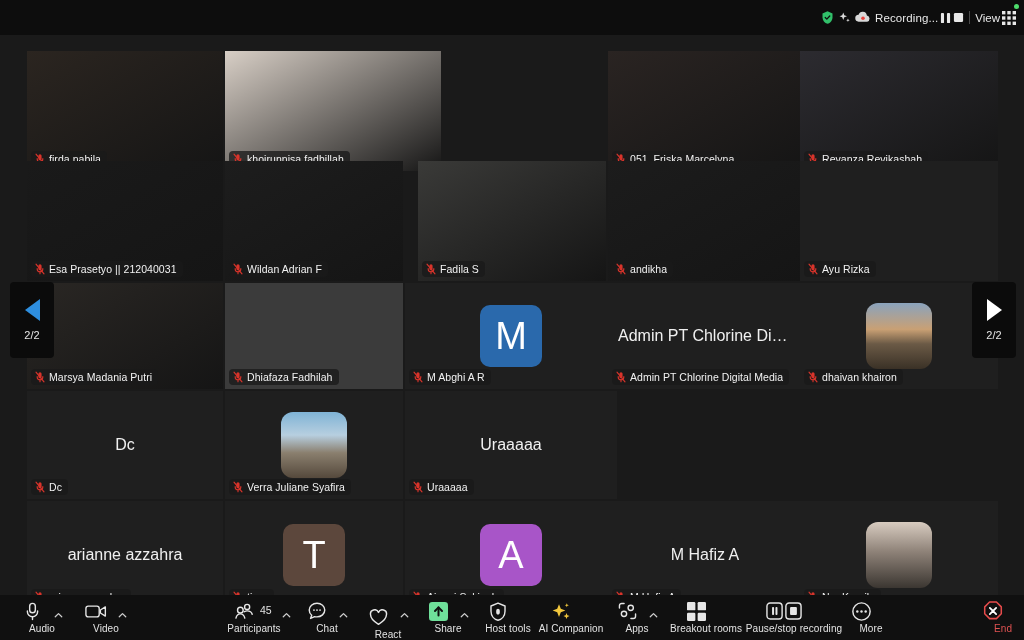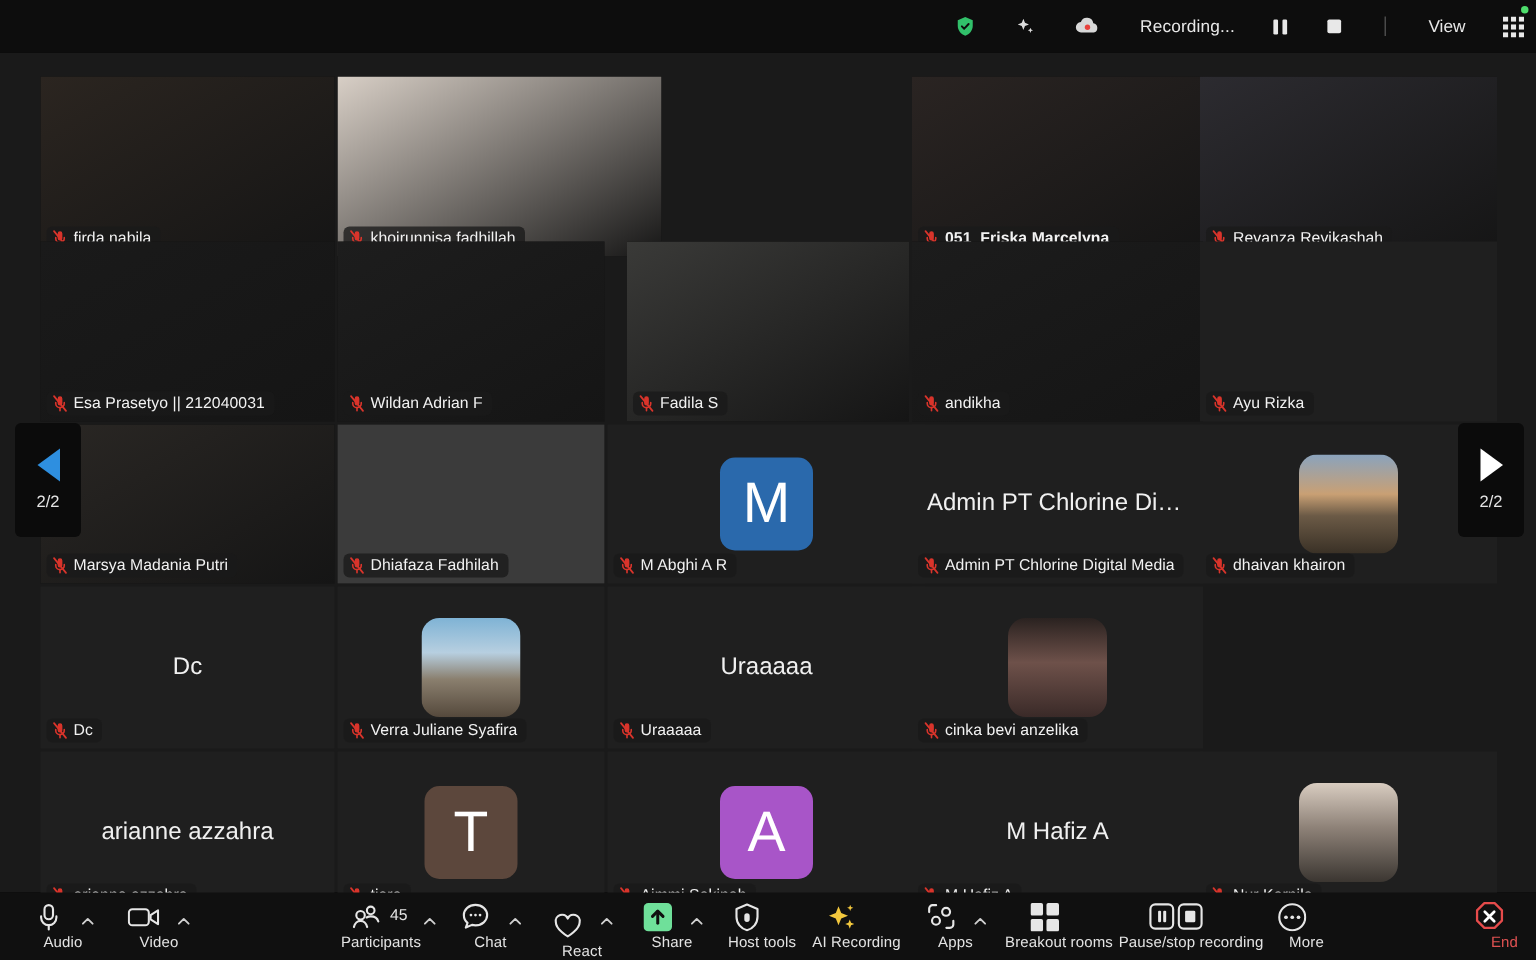--- a/index.html
+++ b/index.html
@@ -25,21 +25,21 @@
     display: flex;
     align-items: center;
     justify-content: flex-end;
     padding-right: 8px;
     box-sizing: border-box;
     z-index: 30;
   }
   #topbar .tb-group {
     display: flex;
     align-items: center;
-    gap: 25px;
+    gap: 2px;
   }
   .tb-icon {
     display: inline-flex;
     align-items: center;
     justify-content: center;
     line-height: 0;
   }
   .rec-text {
     font-size: 11.5px;
     color: #e8e8e8;
@@ -287,21 +287,21 @@
       <div class="nametag">
         <span class="muted-ico"><svg width="10" height="12" viewBox="0 0 12 14">
             <path d="M6 1.2a1.9 1.9 0 011.9 1.9v3.6A1.9 1.9 0 016 8.6a1.9 1.9 0 01-1.9-1.9V3.1A1.9 1.9 0 016 1.2z" fill="#d9342b"></path>
             <path d="M2.6 6.3v.6a3.4 3.4 0 006.8 0v-.6" stroke="#d9342b" stroke-width="1.3" fill="none" stroke-linecap="round"></path>
             <path d="M6 10.3v2.4" stroke="#d9342b" stroke-width="1.3" stroke-linecap="round"></path>
             <path d="M1.2 1.1l9.6 11.8" stroke="#d9342b" stroke-width="1.4" stroke-linecap="round"></path>
           </svg></span>
         <span class="nm">khoirunnisa fadhillah</span>
       </div>
     </div>
-    <div class="tile dark" style="left: 608px; top: 16px; width: 194px; height: 120px; font-weight: bold;">
+    <div class="tile dark" style="left: 608px; top: 16px; width: 194px; height: 120px;">
       <div style="position:absolute;inset:0;background:linear-gradient(150deg, #2a2422 0%, #151515 100%);"></div>
       <div class="nametag">
         <span class="muted-ico"><svg width="10" height="12" viewBox="0 0 12 14">
             <path d="M6 1.2a1.9 1.9 0 011.9 1.9v3.6A1.9 1.9 0 016 8.6a1.9 1.9 0 01-1.9-1.9V3.1A1.9 1.9 0 016 1.2z" fill="#d9342b"></path>
             <path d="M2.6 6.3v.6a3.4 3.4 0 006.8 0v-.6" stroke="#d9342b" stroke-width="1.3" fill="none" stroke-linecap="round"></path>
             <path d="M6 10.3v2.4" stroke="#d9342b" stroke-width="1.3" stroke-linecap="round"></path>
             <path d="M1.2 1.1l9.6 11.8" stroke="#d9342b" stroke-width="1.4" stroke-linecap="round"></path>
           </svg></span>
         <span class="nm">051_Friska Marcelyna</span>
       </div>
@@ -468,34 +468,20 @@
     <div class="tile plain" style="left: 405px; top: 356px; width: 212px; height: 108px;">
       <div class="bigname">Uraaaaa</div>
       <div class="nametag">
         <span class="muted-ico"><svg width="10" height="12" viewBox="0 0 12 14">
             <path d="M6 1.2a1.9 1.9 0 011.9 1.9v3.6A1.9 1.9 0 016 8.6a1.9 1.9 0 01-1.9-1.9V3.1A1.9 1.9 0 016 1.2z" fill="#d9342b"></path>
             <path d="M2.6 6.3v.6a3.4 3.4 0 006.8 0v-.6" stroke="#d9342b" stroke-width="1.3" fill="none" stroke-linecap="round"></path>
             <path d="M6 10.3v2.4" stroke="#d9342b" stroke-width="1.3" stroke-linecap="round"></path>
             <path d="M1.2 1.1l9.6 11.8" stroke="#d9342b" stroke-width="1.4" stroke-linecap="round"></path>
           </svg></span>
         <span class="nm">Uraaaaa</span>
-      </div>
-    </div>
-    <div class="tile plain" style="left: 608px; top: 356px; width: 194px; height: 108px;">
-      <div class="avatar-photo">
-        <div style="background:linear-gradient(#2a2220 0%, #6e514a 45%, #3a2a28 100%);"></div>
-      </div>
-      <div class="nametag">
-        <span class="muted-ico"><svg width="10" height="12" viewBox="0 0 12 14">
-            <path d="M6 1.2a1.9 1.9 0 011.9 1.9v3.6A1.9 1.9 0 016 8.6a1.9 1.9 0 01-1.9-1.9V3.1A1.9 1.9 0 016 1.2z" fill="#d9342b"></path>
-            <path d="M2.6 6.3v.6a3.4 3.4 0 006.8 0v-.6" stroke="#d9342b" stroke-width="1.3" fill="none" stroke-linecap="round"></path>
-            <path d="M6 10.3v2.4" stroke="#d9342b" stroke-width="1.3" stroke-linecap="round"></path>
-            <path d="M1.2 1.1l9.6 11.8" stroke="#d9342b" stroke-width="1.4" stroke-linecap="round"></path>
-          </svg></span>
-        <span class="nm">cinka bevi anzelika</span>
       </div>
     </div>
     <div class="tile plain" style="left: 27px; top: 466px; width: 196px; height: 108px;">
       <div class="bigname">arianne azzahra</div>
       <div class="nametag">
         <span class="muted-ico"><svg width="10" height="12" viewBox="0 0 12 14">
             <path d="M6 1.2a1.9 1.9 0 011.9 1.9v3.6A1.9 1.9 0 016 8.6a1.9 1.9 0 01-1.9-1.9V3.1A1.9 1.9 0 016 1.2z" fill="#d9342b"></path>
             <path d="M2.6 6.3v.6a3.4 3.4 0 006.8 0v-.6" stroke="#d9342b" stroke-width="1.3" fill="none" stroke-linecap="round"></path>
             <path d="M6 10.3v2.4" stroke="#d9342b" stroke-width="1.3" stroke-linecap="round"></path>
             <path d="M1.2 1.1l9.6 11.8" stroke="#d9342b" stroke-width="1.4" stroke-linecap="round"></path>
@@ -653,21 +639,21 @@
       <span class="tl">Host tools</span>
     </div>
     <div class="tool" style="left: 521px; width: 80px;">
       <span class="ti">
         <svg width="20" height="19" viewBox="0 0 21 20">
           <path d="M8.4 2.3l1.9 4.8 4.8 1.9-4.8 1.9-1.9 4.8-1.9-4.8L1.7 9l4.8-1.9 1.9-4.8z" fill="#f2c73d"></path>
           <path d="M16.3 11.6l.9 2.3 2.3.9-2.3.9-.9 2.3-.9-2.3-2.3-.9 2.3-.9.9-2.3z" fill="#f2c73d"></path>
           <path d="M16.6 1.2l.6 1.6 1.6.6-1.6.6-.6 1.6-.6-1.6-1.6-.6 1.6-.6.6-1.6z" fill="#f2c73d"></path>
         </svg>
       </span>
-      <span class="tl">AI Recording</span>
+      <span class="tl">AI Companion</span>
     </div>
     <div class="tool" style="left: 587px; width: 80px;">
       <span class="ti">
         <svg width="19" height="18" viewBox="0 0 20 19">
           <path d="M6.4 1.5H3.9A2.4 2.4 0 001.5 3.9v2.5" stroke="#e6e6e6" stroke-width="1.5" fill="none" stroke-linecap="round"></path>
           <path d="M13.6 17.5h2.5a2.4 2.4 0 002.4-2.4v-2.5" stroke="#e6e6e6" stroke-width="1.5" fill="none" stroke-linecap="round"></path>
           <circle cx="6.3" cy="12.5" r="2.8" stroke="#e6e6e6" stroke-width="1.5" fill="none"></circle>
           <circle cx="13.4" cy="6.2" r="2.8" stroke="#e6e6e6" stroke-width="1.5" fill="none"></circle>
         </svg>
       </span>

